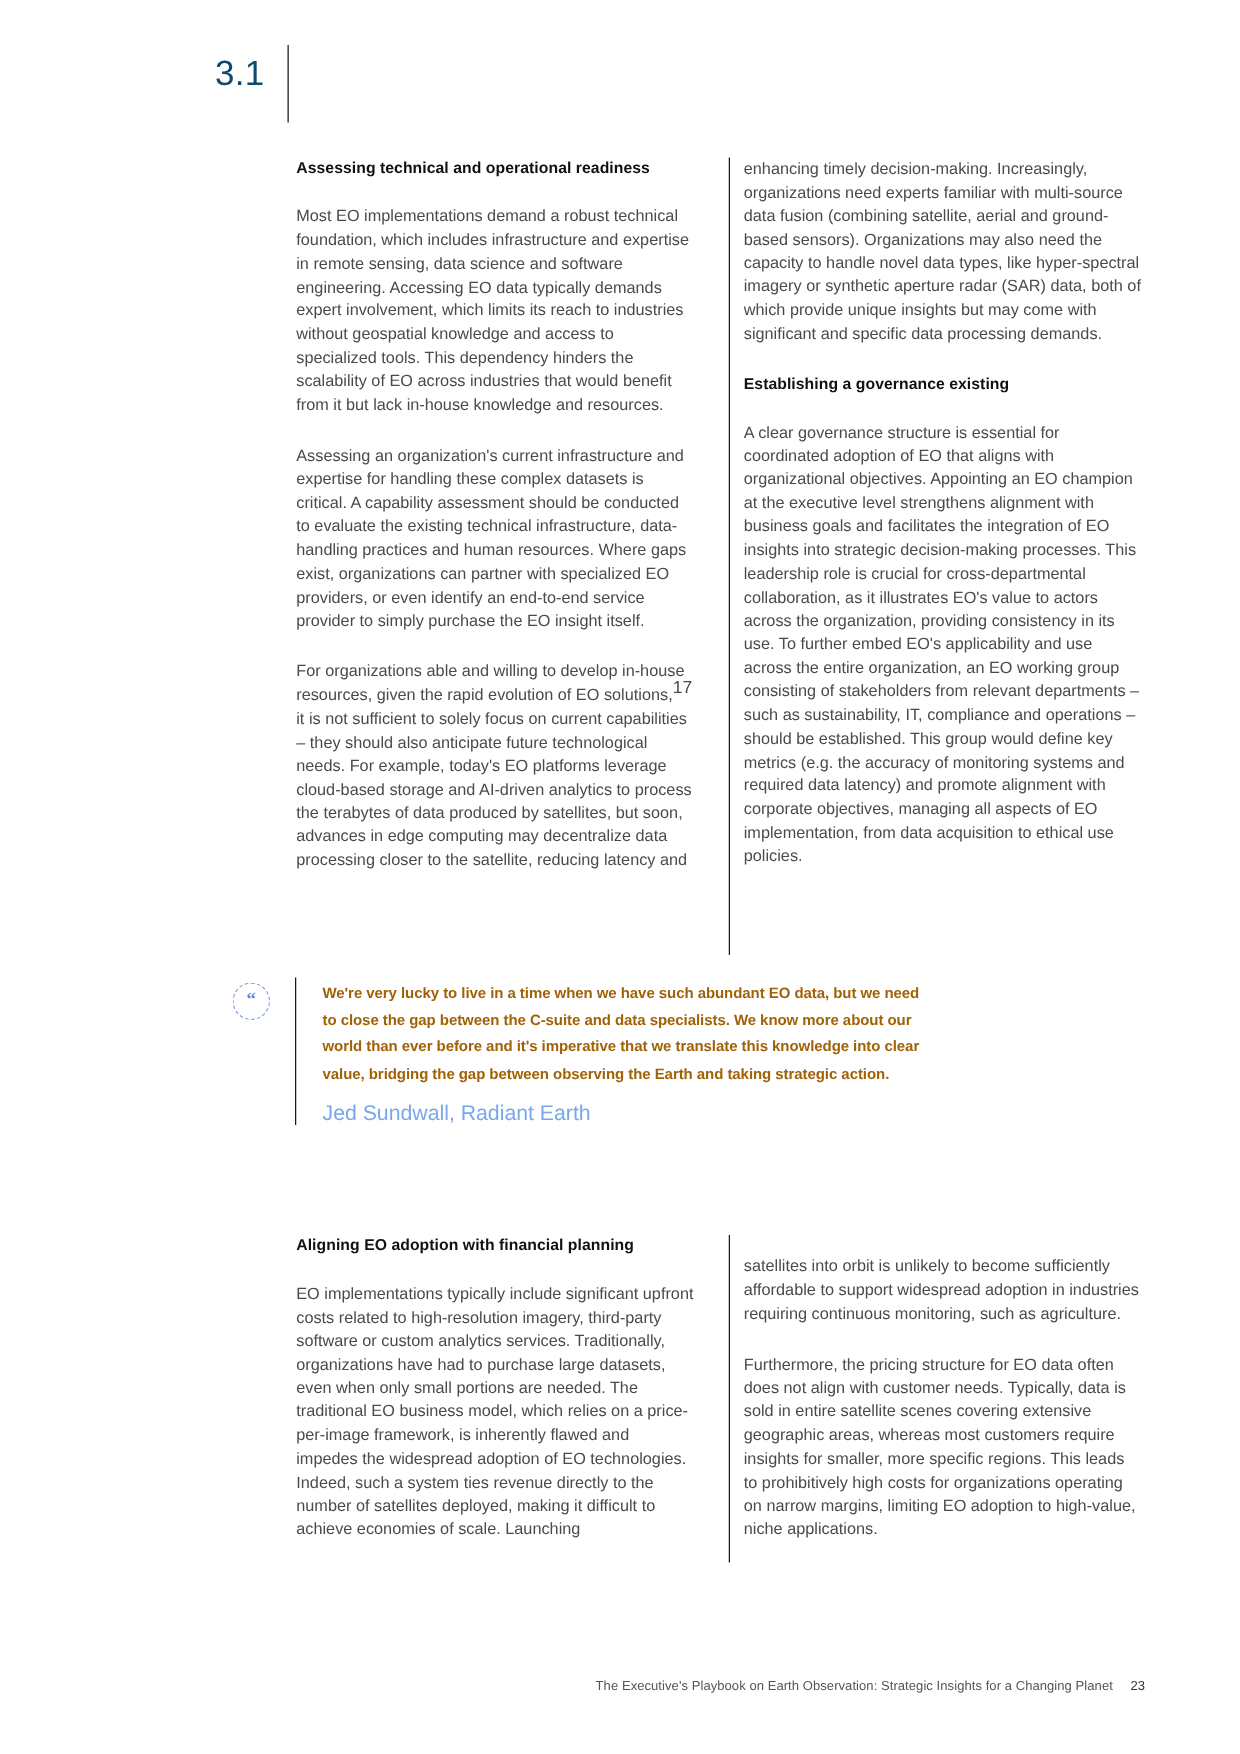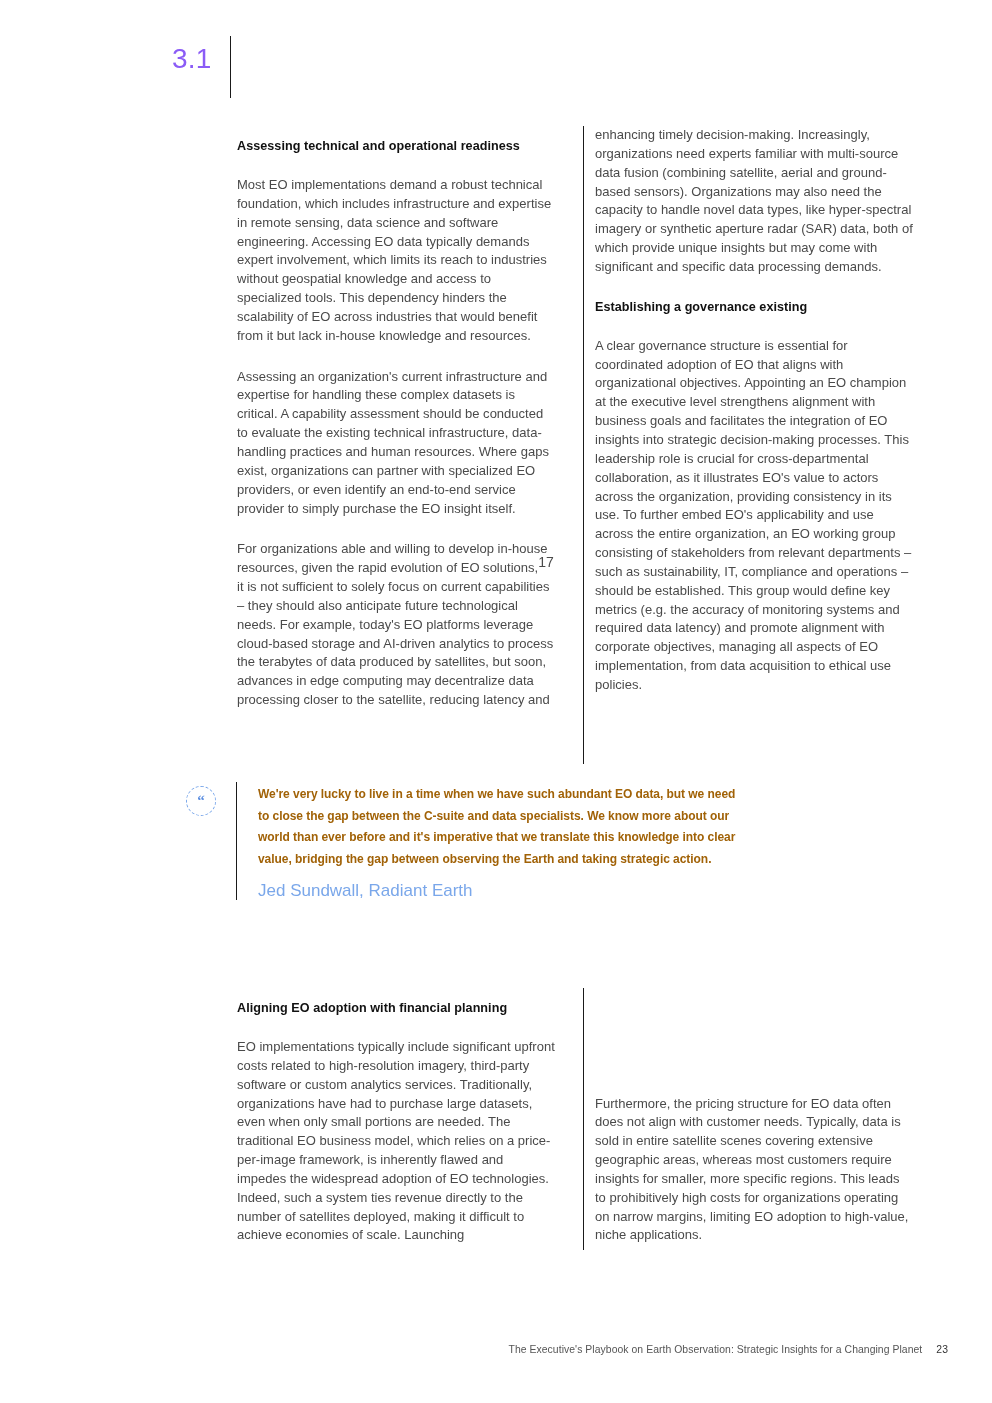--- a/index.html
+++ b/index.html
@@ -25,21 +25,21 @@
   .section-head {
     position: absolute;
     left: 172px;
     top: 36px;
     display: flex;
     align-items: flex-start;
     height: 62px;
   }
   .section-number {
     font-size: 28px;
-    color: #8b5cf6;
+    color: #0c4a6e;
     font-weight: 400;
     line-height: 40px;
     letter-spacing: 0.2px;
     padding-top: 3px;
   }
   .section-rule {
     width: 1px;
     background: #1a1a1a;
     align-self: stretch;
     margin: 0 20px 0 18px;
@@ -78,21 +78,21 @@
 
   .col-divider {
     position: absolute;
     width: 1px;
     background: #1a1a1a;
   }
   .col-divider.top    { left: 583px; top: 126px;  height: 638px; }
   .col-divider.bottom { left: 583px; top: 988px;  height: 262px; }
 
   h3.sub {
-    margin: 12px 0 21px 0;
+    margin: 0 0 21px 0;
     font-size: 12.6px;
     font-weight: 700;
     color: #111;
     line-height: 17px;
     letter-spacing: 0.05px;
   }
 
   p.body {
     margin: 0 0 22px 0;
     font-size: 13px;
@@ -160,21 +160,21 @@
     font-weight: 400;
   }
 
   
   .footer {
     position: absolute;
     left: 0;
     right: 0;
     top: 1344px;
     text-align: right;
-    padding-right: 44px;
+    padding-right: 76px;
     font-size: 10.4px;
     color: #555;
     letter-spacing: 0.06px;
   }
   .footer .fnum {
     display: inline-block;
     margin-left: 14px;
     color: #333;
   }
 </style>
@@ -217,20 +217,21 @@
   </div>
 
   <div class="col-divider bottom"></div>
 
   <div class="cols bottom">
     <div class="col left">
       <h3 class="sub">Aligning EO adoption with financial planning</h3>
       <p class="body">EO implementations typically include significant upfront costs related to high-resolution imagery, third-party software or custom analytics services. Traditionally, organizations have had to purchase large datasets, even when only small portions are needed. The traditional EO business model, which relies on a price-per-image framework, is inherently flawed and impedes the widespread adoption of EO technologies. Indeed, such a system ties revenue directly to the number of satellites deployed, making it difficult to achieve economies of scale. Launching</p>
     </div>
     <div class="col right">
+      <p class="body">satellites into orbit is unlikely to become sufficiently affordable to support widespread adoption in industries requiring continuous monitoring, such as agriculture.</p>
       <p class="body">Furthermore, the pricing structure for EO data often does not align with customer needs. Typically, data is sold in entire satellite scenes covering extensive geographic areas, whereas most customers require insights for smaller, more specific regions. This leads to prohibitively high costs for organizations operating on narrow margins, limiting EO adoption to high-value, niche applications.</p>
     </div>
   </div>
 
   <div class="footer">
     <span>The Executive's Playbook on Earth Observation: Strategic Insights for a Changing Planet</span><span class="fnum">23</span>
   </div>
 
 </div>
 

